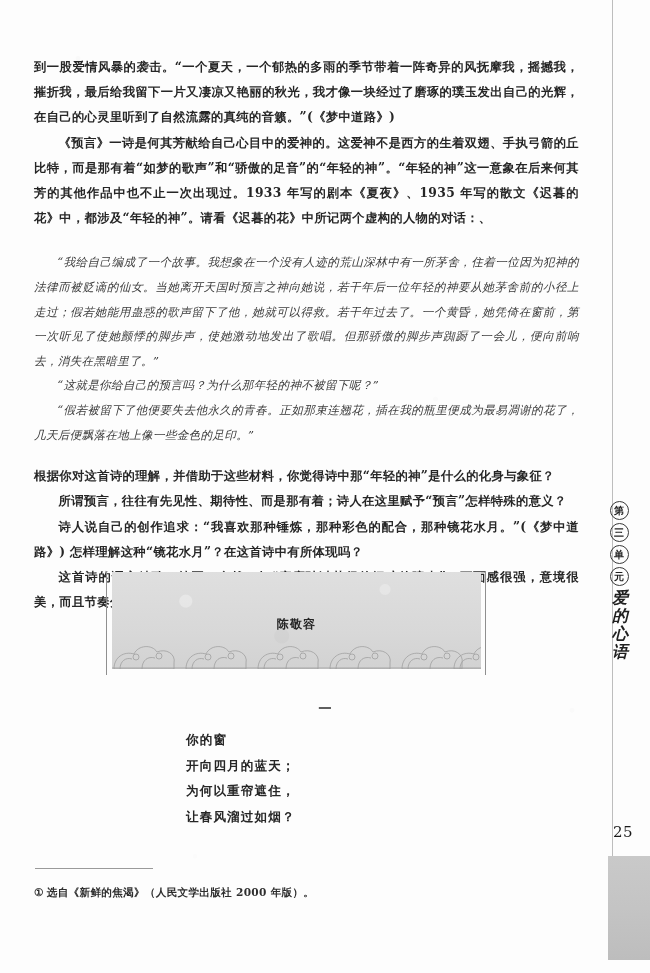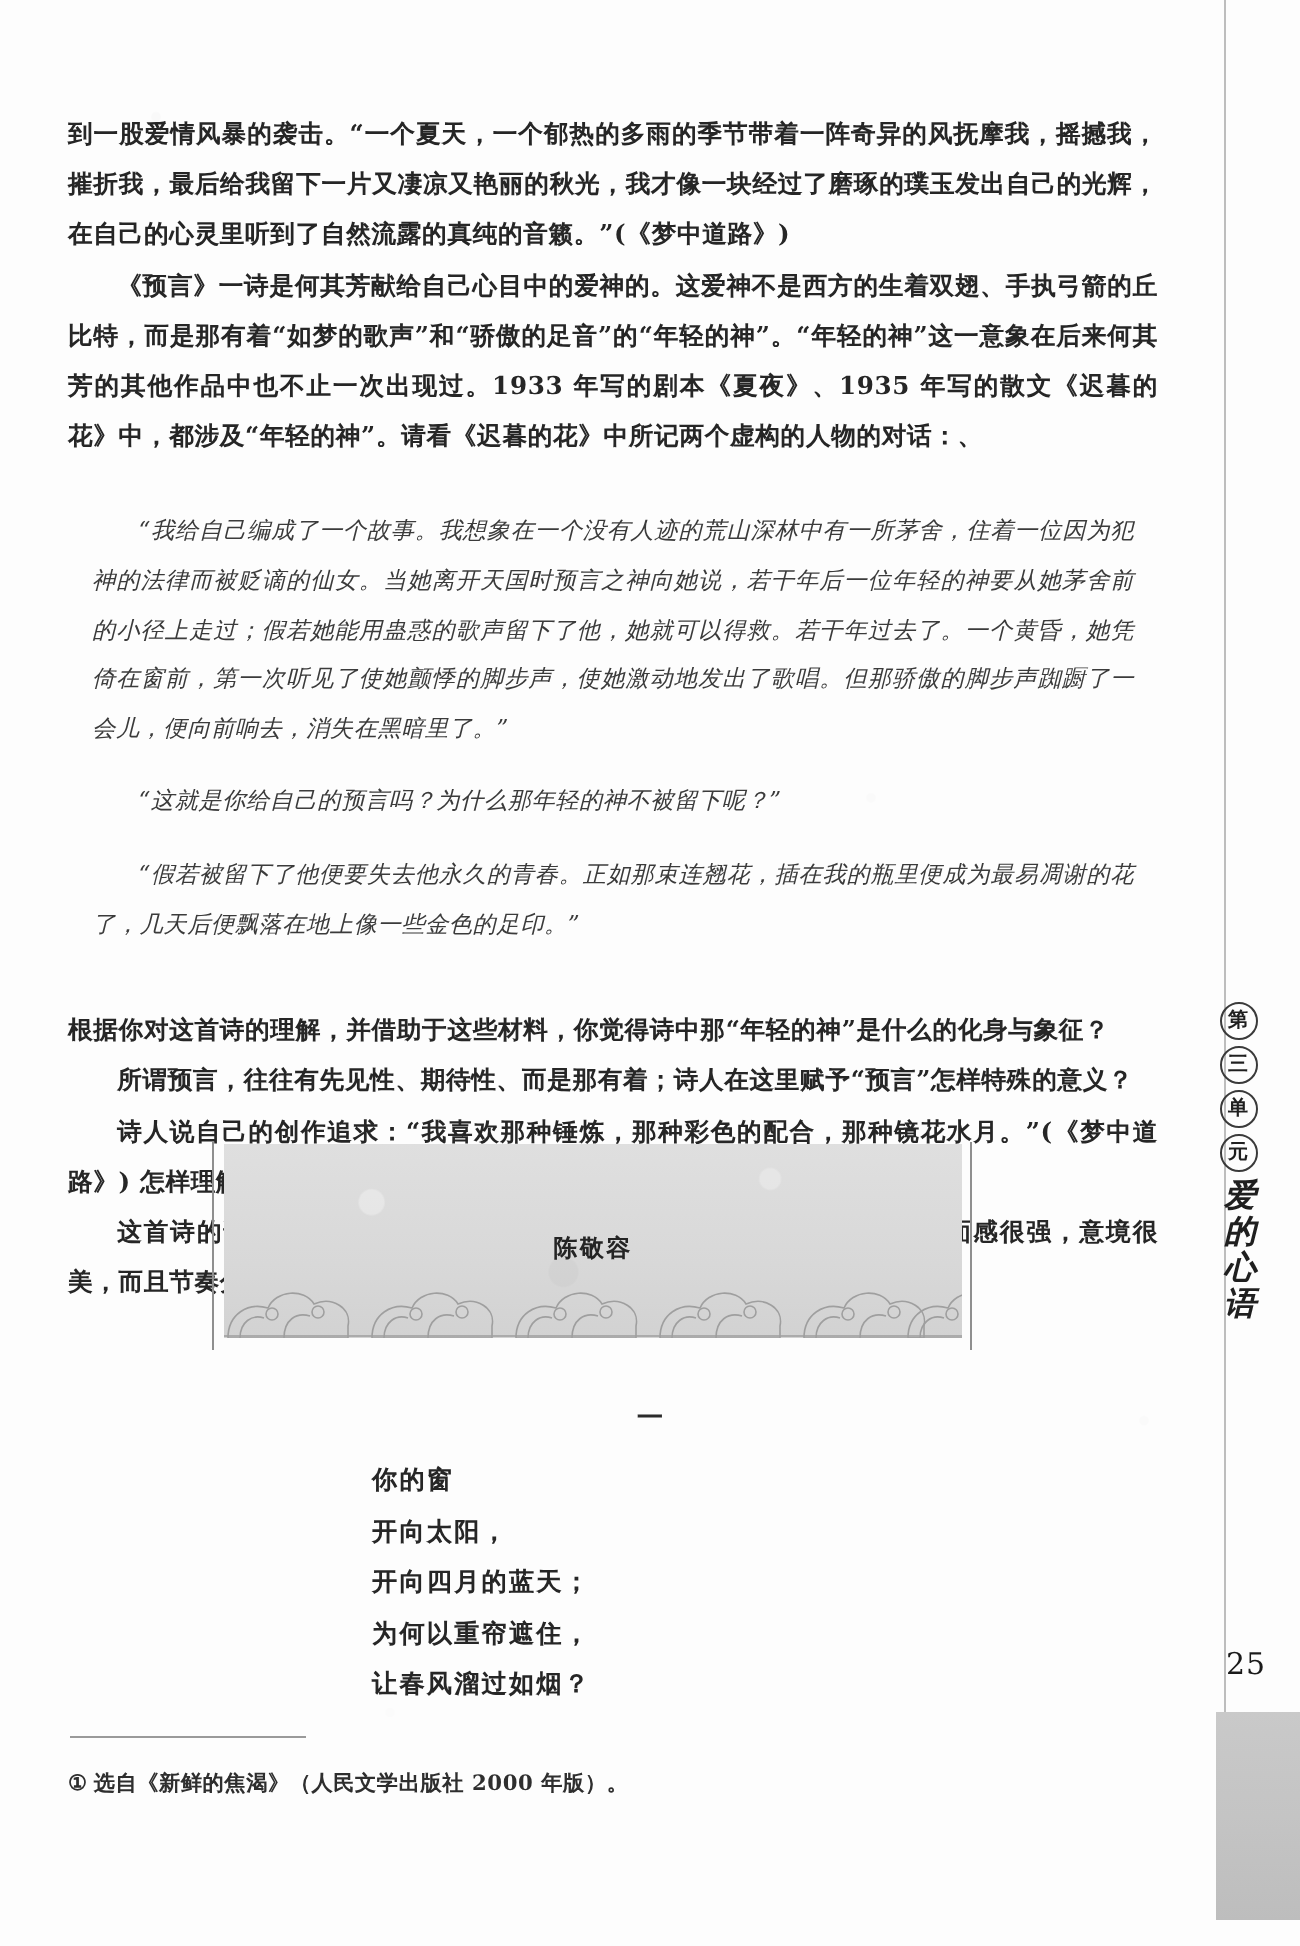--- a/index.html
+++ b/index.html
@@ -51,21 +51,21 @@
     letter-spacing: .35px;
     color: #262626;
     font-weight: 600;
   }
   p.indent { text-indent: 2em; }
 
   .quote-block {
     margin: 9px 0 0 0;
   }
   p.quote-text {
-    margin: 12px;
+    margin: 0;
     font-size: 11.6px;
     line-height: 24.6px;
     text-align: justify;
     text-justify: inter-character;
     text-indent: 2em;
     letter-spacing: .3px;
     color: #3b3b3b;
     font-style: italic;
     font-weight: 500;
     font-family: "DejaVu Serif", "Liberation Serif", serif;
@@ -342,21 +342,20 @@
 
 
       <div class="plate-author">陈敬容</div>
     </div>
   </div>
 
   <div id="section-num">一</div>
 
   <div id="poem">
     <div class="line">你的窗</div>
-    <div class="line">开向太阳，</div>
     <div class="line">开向四月的蓝天；</div>
     <div class="line">为何以重帘遮住，</div>
     <div class="line">让春风溜过如烟？</div>
   </div>
 
   <div id="footnote-rule"></div>
   <div id="footnote"><span class="marker">①</span><span>选自《新鲜的焦渴》（人民文学出版社 2000 年版）。</span></div>
 
   <div id="margin-rule"></div>
 

